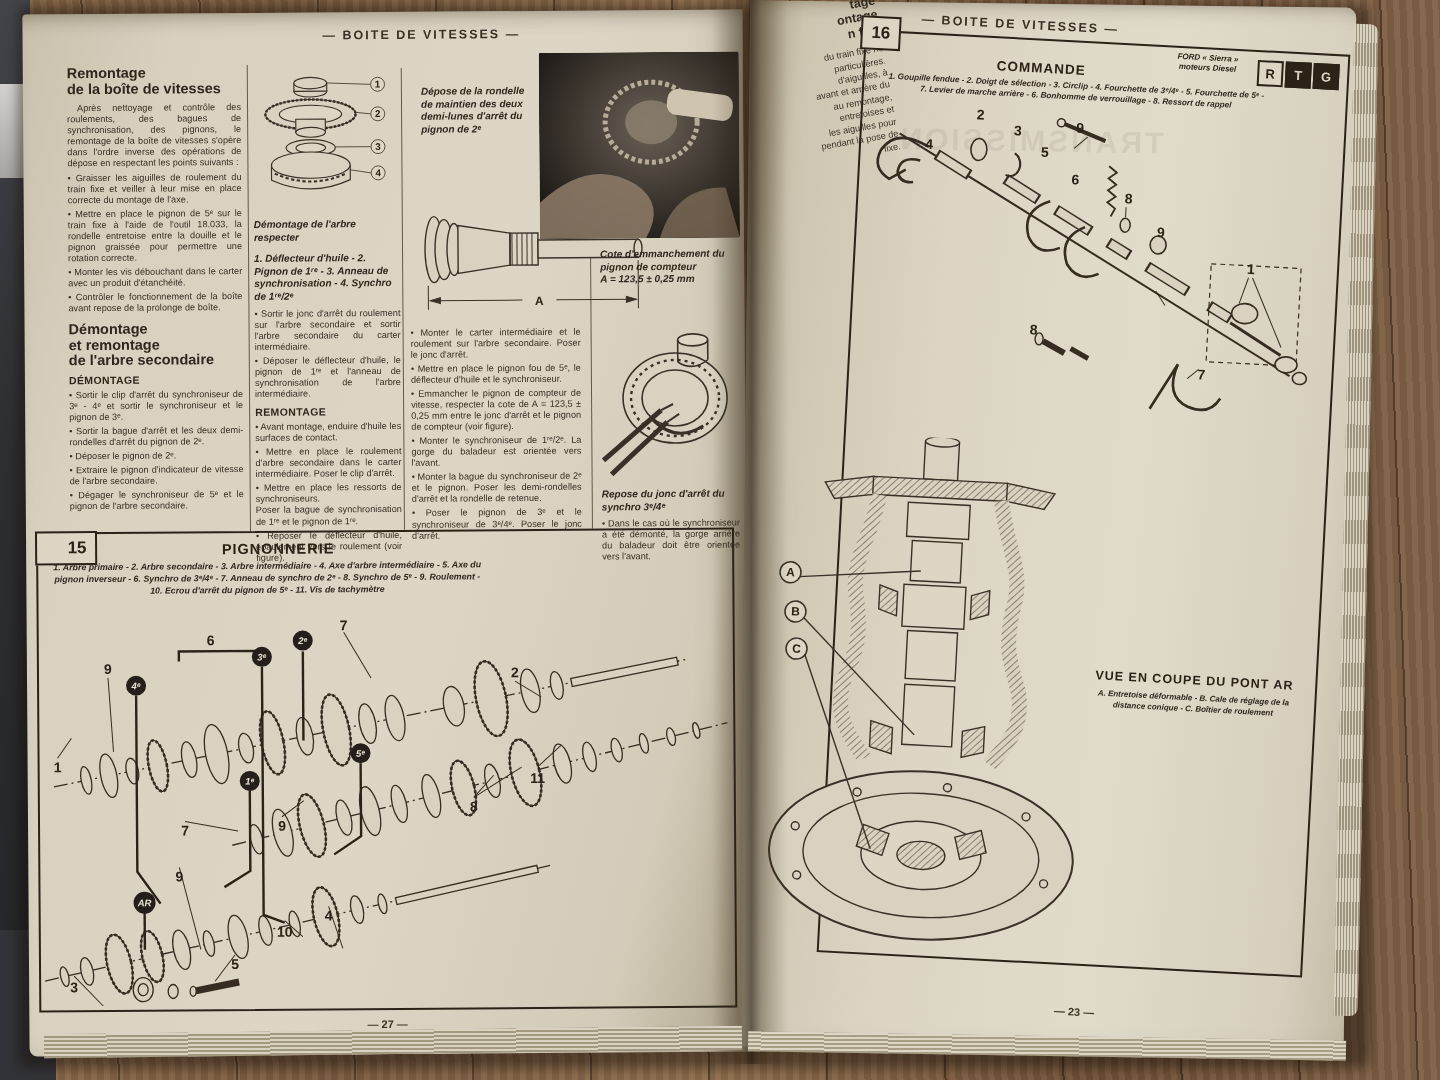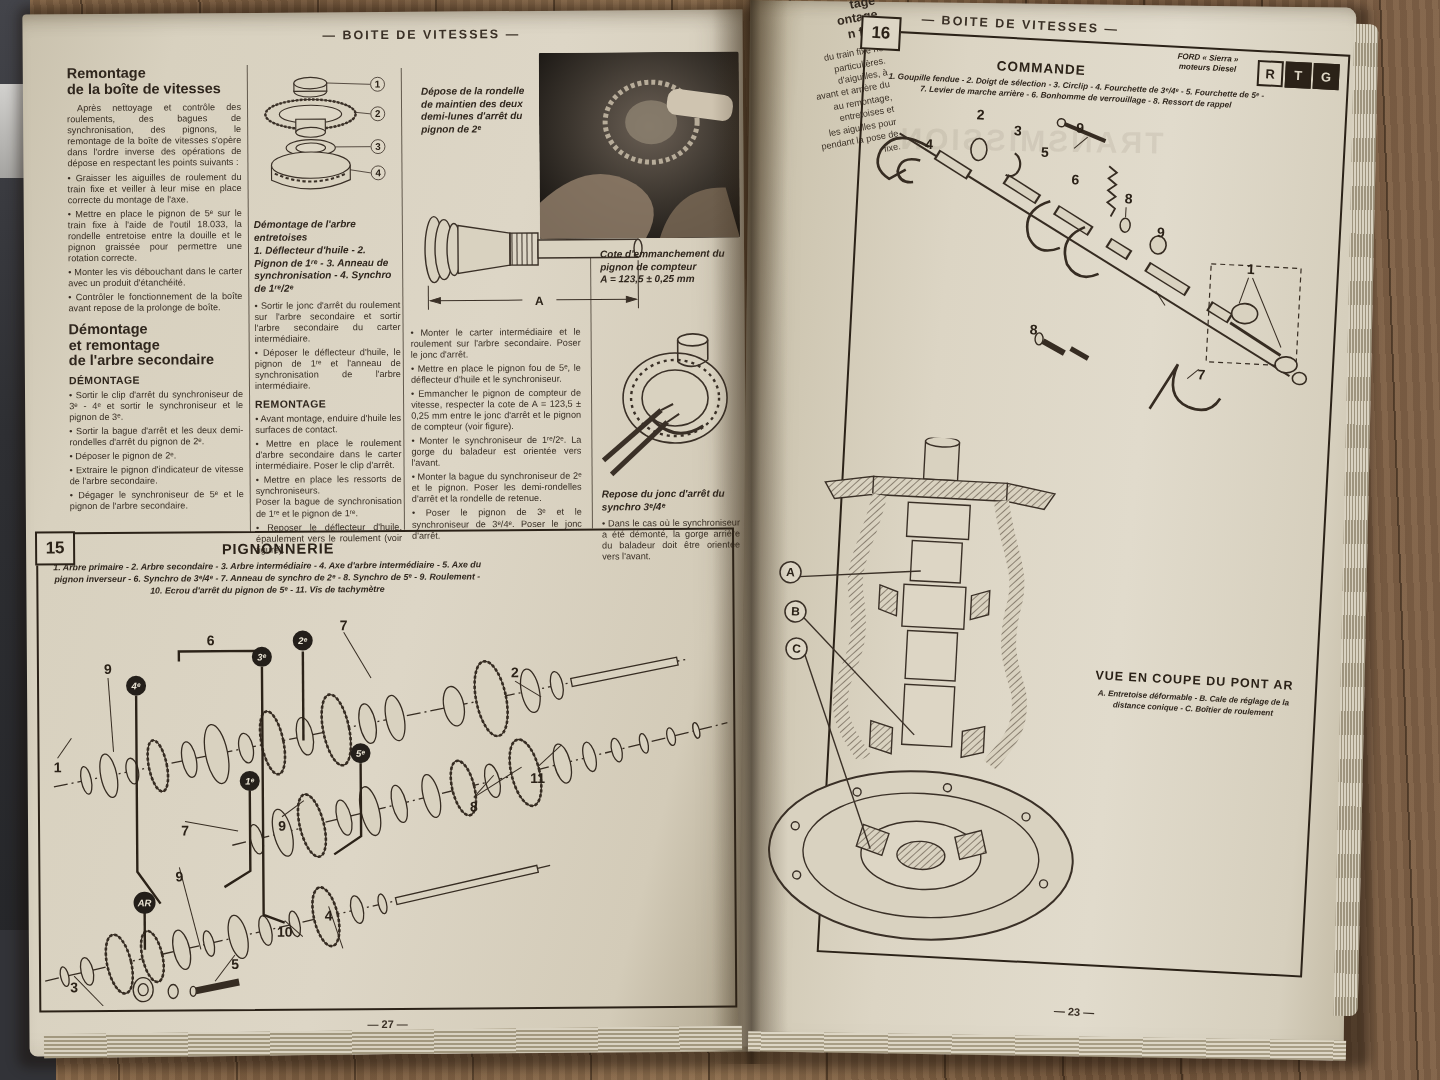--- a/index.html
+++ b/index.html
@@ -126,22 +126,22 @@
           <circle cx="152" cy="52" r="8.5" fill="#ddd6c5"></circle>
         <circle cx="152" cy="92" r="8.5" fill="#ddd6c5"></circle>
           <circle cx="152" cy="124" r="8.5" fill="#ddd6c5"></circle>
       </g>
       <text class="lbls" x="152" y="20" text-anchor="middle">1</text>
       <text class="lbls" x="152" y="56" text-anchor="middle">2</text>
       <text class="lbls" x="152" y="96" text-anchor="middle">3</text>
       <text class="lbls" x="152" y="128" text-anchor="middle">4</text>
     </svg>
     <div class="abs" style="left:230px;top:206px;width:146px;">
-      <div class="cap">Démontage de l'arbre entretoises</div>
-      <div class="cap" style="margin-top:1px;">1. Déflecteur d'huile - 2. Pignon de 1ʳᵉ - 3. Anneau de synchronisation - 4. Synchro de 1ʳᵉ/2ᵉ</div>
+      <div class="cap">Démontage de l'arbre respecter</div>
+      <div class="cap" style="margin-top:9px;">1. Déflecteur d'huile - 2. Pignon de 1ʳᵉ - 3. Anneau de synchronisation - 4. Synchro de 1ʳᵉ/2ᵉ</div>
       <div class="body" style="margin-top:6px;">
         <p>• Sortir le jonc d'arrêt du roulement sur l'arbre secondaire et sortir l'arbre secondaire du carter intermédiaire.</p>
         <p>• Déposer le déflecteur d'huile, le pignon de 1ʳᵉ et l'anneau de synchronisation de l'arbre intermédiaire.</p>
       </div>
       <div class="h3" style="margin-top:6px;">REMONTAGE</div>
       <div class="body" style="margin-top:4px;">
         <p>• Avant montage, enduire d'huile les surfaces de contact.</p>
         <p>• Mettre en place le roulement d'arbre secondaire dans le carter intermédiaire. Poser le clip d'arrêt.</p>
         <p>• Mettre en place les ressorts de synchroniseurs.
 Poser la bague de synchronisation de 1ʳᵉ et le pignon de 1ʳᵉ.</p>
@@ -221,21 +221,21 @@
         <line x1="10" y1="176" x2="66" y2="124" stroke-width="5"></line>
         <path d="M60,112 l12,-6 m-6,18 l12,-8" stroke-width="2"></path>
       </g>
     </svg>
     <div class="abs cap" style="left:576px;top:478px;width:138px;">Repose du jonc d'arrêt du synchro 3ᵉ/4ᵉ</div>
     <div class="abs body" style="left:576px;top:508px;width:138px;">
         <p>• Dans le cas où le synchroniseur a été démonté, la gorge arrière du baladeur doit être orientée vers l'avant.</p>
       </div>
 
     <div class="fbox" style="left:10px;top:518px;width:694px;height:476px;">
-      <div class="fnum" style="left:-3px;top:-3px;">15</div>
+      <div class="fnum" style="left:-3px;top:-3px;padding-left:22px;">15</div>
       <div class="abs ftitle" style="left:40px;top:8px;width:400px;">PIGNONNERIE</div>
       <div class="abs flegend" style="left:14px;top:28px;width:430px;">1. Arbre primaire - 2. Arbre secondaire - 3. Arbre intermédiaire - 4. Axe d'arbre intermédiaire - 5. Axe du pignon inverseur - 6. Synchro de 3ᵉ/4ᵉ - 7. Anneau de synchro de 2ᵉ - 8. Synchro de 5ᵉ - 9. Roulement - 10. Ecrou d'arrêt du pignon de 5ᵉ - 11. Vis de tachymètre</div>
 
       <svg class="abs" style="left:2px;top:86px;" width="688" height="386" viewBox="0 0 688 386">
         <g stroke="#362c22" fill="#d9d2c0" stroke-width="1.3">
 
           <g transform="rotate(-11 20 165)">
             <line x1="12" y1="165" x2="656" y2="165" fill="none" stroke-dasharray="14 4 2 4"></line>
             <rect x="540" y="161" width="108" height="8"></rect>
             <ellipse cx="525" cy="165" rx="6" ry="14"></ellipse>

